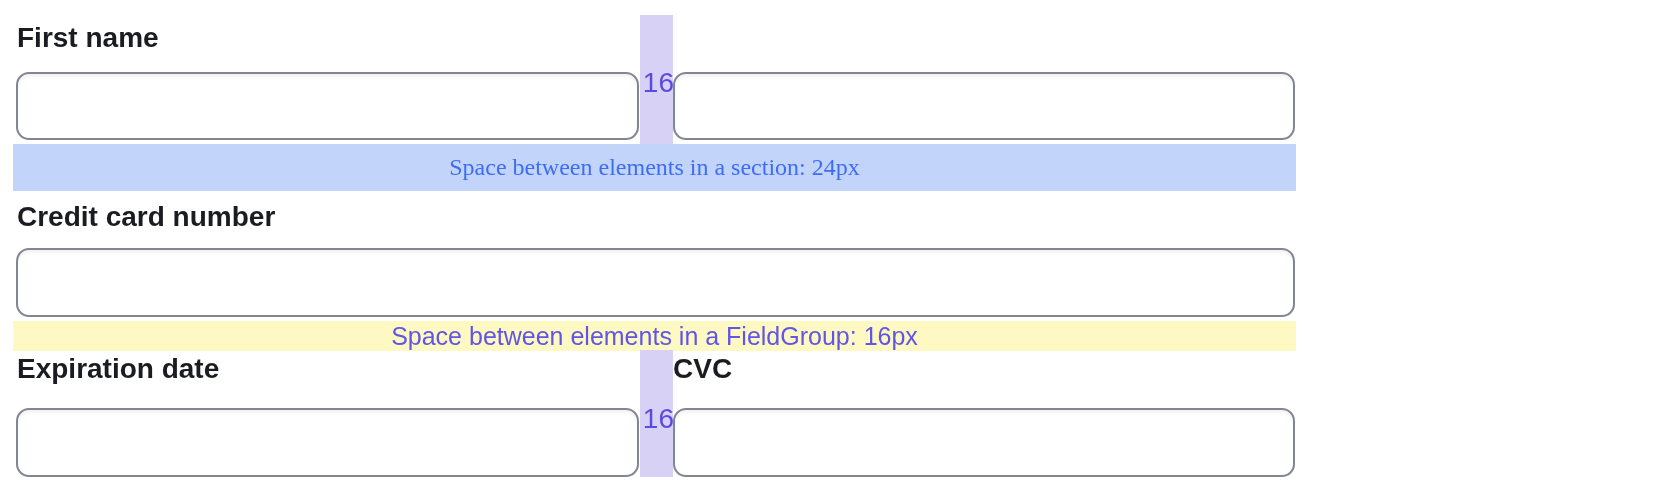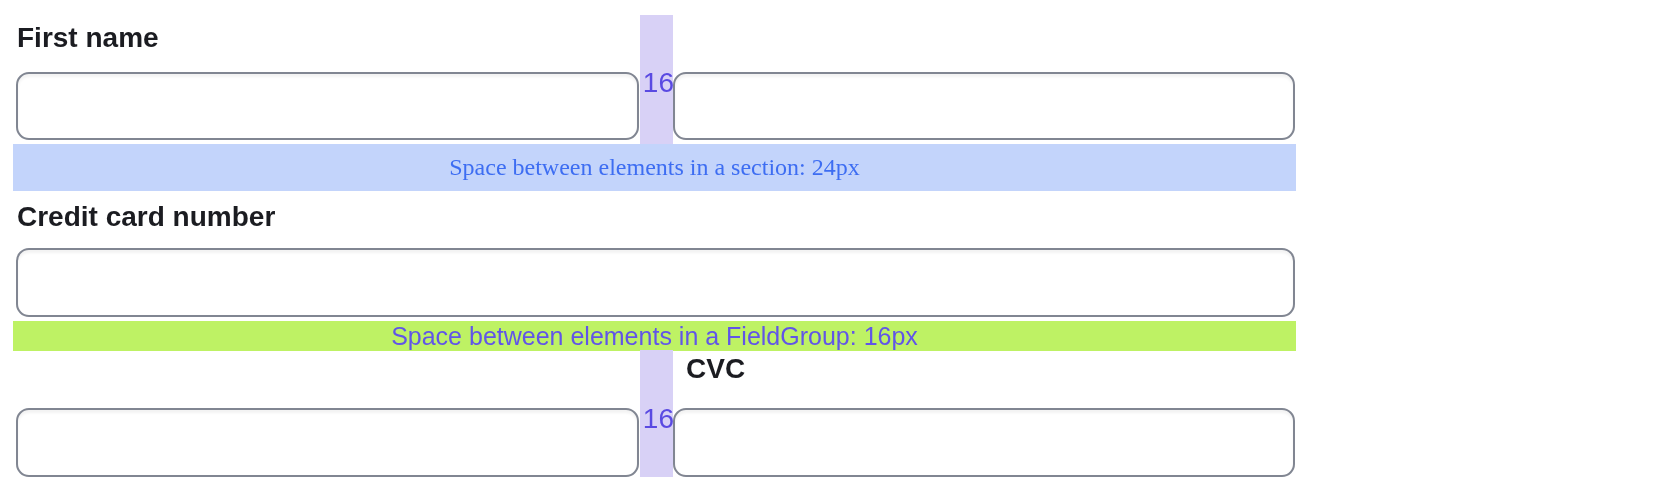--- a/index.html
+++ b/index.html
@@ -56,32 +56,32 @@
     height: 47px;
     background: #c3d4fb;
     color: #3d6df2;
     font-family: Liberation Serif, serif;
     font-size: 24px;
     line-height: 47px;
   }
   .band-fieldgroup {
     top: 321px;
     height: 30px;
-    background: #bef264;
+    background: #fef9c3;
     color: #6155e8;
     font-family: "Liberation Sans", sans-serif;
     font-size: 25px;
     line-height: 30px;
   }
   
   #label-first-name   { left: 17px;  top: 21px; }
   #label-last-name    { left: 673px; top: 21px; }
   #label-card-number  { left: 17px;  top: 200px; }
   #label-expiration   { left: 17px;  top: 352px; }
-  #label-cvc          { left: 673px; top: 352px; padding-left: 13px; }
+  #label-cvc          { left: 673px; top: 352px; }
 
   #input-first-name   { left: 16px;  top: 72px;  width: 623px;  height: 68px; }
   #input-last-name    { left: 673px; top: 72px;  width: 622px;  height: 68px; }
   #input-card-number  { left: 16px;  top: 248px; width: 1279px; height: 69px; }
   #input-expiration   { left: 16px;  top: 408px; width: 623px;  height: 69px; }
   #input-cvc          { left: 673px; top: 408px; width: 622px;  height: 69px; }
 
   #gap-bar-row1       { left: 640px; top: 15px;  width: 33px; height: 129px; }
   #gap-bar-row2       { left: 640px; top: 350px; width: 33px; height: 127px; }
   #gap-label-row1     { left: 639px; top: 66px;  width: 35px; }
@@ -103,20 +103,21 @@
   <div class="gap-label" id="gap-label-row1">16</div>
 
   <div class="band band-section">Space between elements in a section: 24px</div>
 
   <div class="field-label" id="label-card-number">Credit card number</div>
 
   <input class="field-input" id="input-card-number" type="text" value="" style="">
 
   <div class="band band-fieldgroup">Space between elements in a FieldGroup: 16px</div>
 
+  <div class="field-label" id="label-expiration">Expiration date</div>
 
   <div class="field-label" id="label-cvc">CVC</div>
 
   <input class="field-input" id="input-expiration" type="text" value="" style="">
 
   <input class="field-input" id="input-cvc" type="text" value="" style="">
 
   <div class="gap-bar" id="gap-bar-row2"></div>
   <div class="gap-label" id="gap-label-row2">16</div>
 

